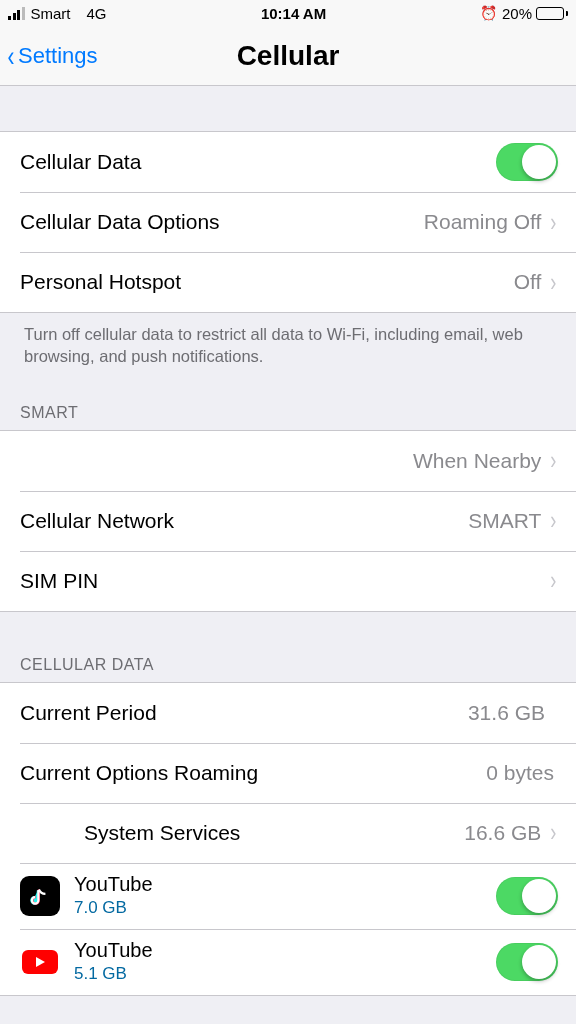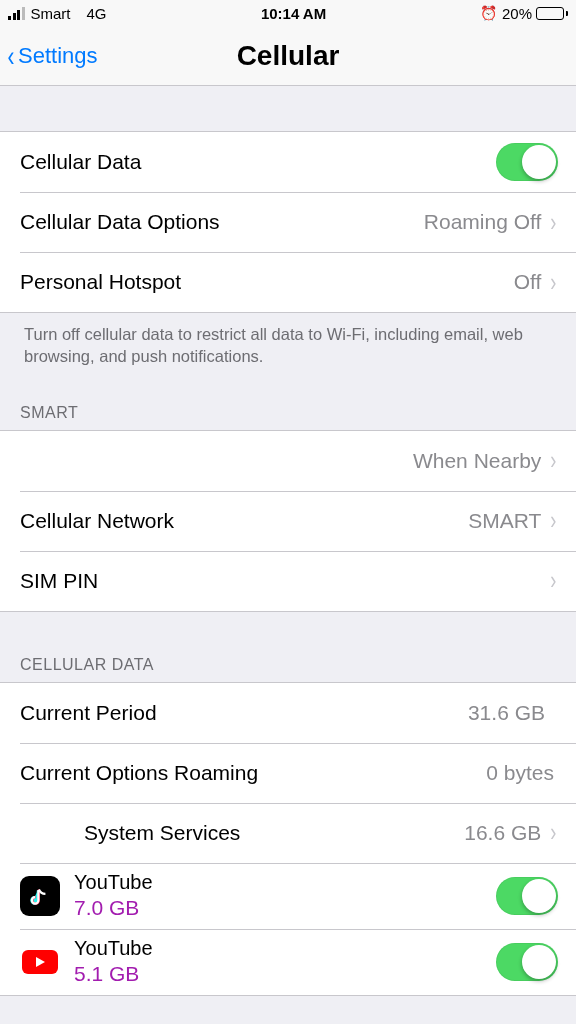--- a/index.html
+++ b/index.html
@@ -120,21 +120,21 @@
   }
 
   
   .app-row { min-height: 66px; padding-left:20px; gap:14px;}
   .app-icon {
     width:40px; height:40px; border-radius:9px; flex-shrink:0;
     display:flex; align-items:center; justify-content:center;
   }
   .app-text-stack { display:flex; flex-direction:column; }
   .app-name { font-size: 20px; }
-  .app-sub { font-size: 21px; color:#a21caf; margin-top:2px;}
+  .app-sub { font-size: 17px; color:#0369a1; margin-top:2px;}
   .tiktok-icon { background:#000; }
   .tiktok-icon svg { width:26px; height:26px; }
   .youtube-icon { background:#fff; }
   .youtube-icon svg { width:40px; height:28px; }
 
   .spacer-medium { height: 36px; }
 </style>
 </head>
 <body>
 

